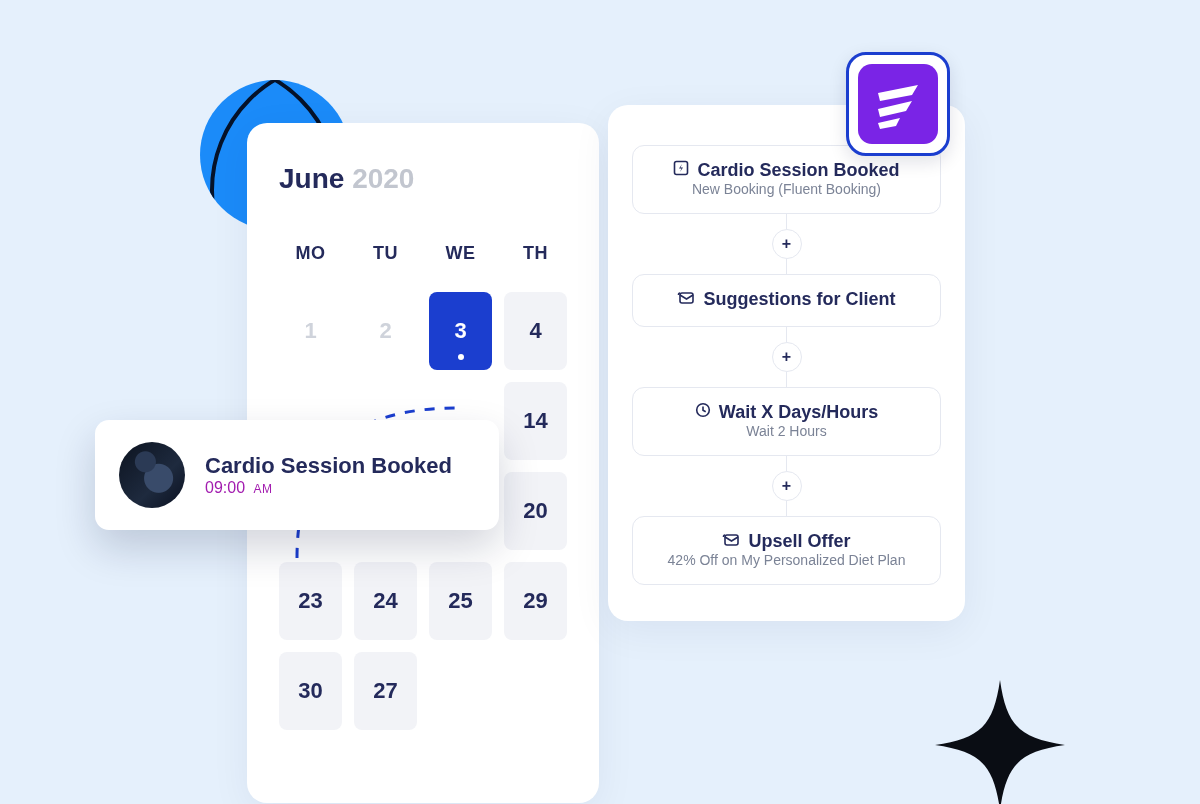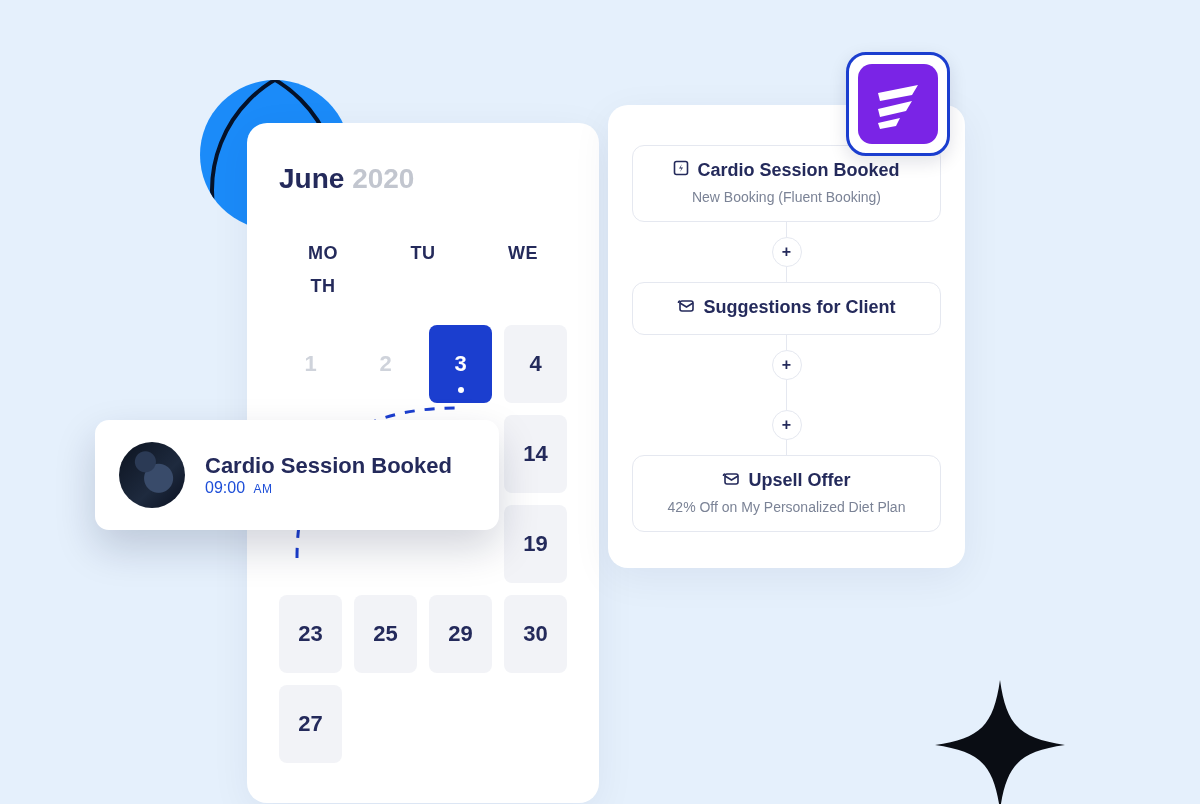--- a/index.html
+++ b/index.html
@@ -39,21 +39,21 @@
       box-shadow: 0 10px 40px rgba(10, 20, 60, 0.06);
       padding: 40px 32px;
       z-index: 3;
     }
     .cal-title { font-size: 28px; font-weight: 700; }
     .cal-title .month { color: #242a5b; }
     .cal-title .year  { color: #c2c6cf; font-weight: 600; }
 
     .cal-head {
       margin-top: 48px;
-      display: grid; grid-template-columns: repeat(3, 1fr); gap: 12px;
+      display: grid; grid-template-columns: repeat(4, 1fr); gap: 12px;
       text-align: center; color: #242a5b; font-weight: 700; font-size: 18px; letter-spacing: .5px;
     }
     .cal-grid {
       margin-top: 28px;
       display: grid; grid-template-columns: repeat(4, 1fr); grid-template-rows: repeat(5, 78px); gap: 12px;
     }
     .cell {
       display: flex; align-items: center; justify-content: center;
       font-size: 22px; font-weight: 600; color: #242a5b;
       background: #f2f3f7; border-radius: 8px;
@@ -82,40 +82,40 @@
       z-index: 6;
     }
     .avatar {
       width: 66px; height: 66px; border-radius: 50%; flex: 0 0 auto;
       background:
         radial-gradient(circle at 40% 30%, #2b3a55 0 10px, transparent 11px),
         radial-gradient(circle at 60% 55%, #394b6a 0 14px, transparent 15px),
         linear-gradient(135deg, #0c1320, #1e2a3e 60%, #0a1020);
     }
     .popup .ptitle { color: #242a5b; font-size: 22px; font-weight: 700; }
-    .popup .ptime  { color: #1d4ed8; font-size: 16px; margin-top: 0; }
+    .popup .ptime  { color: #a21caf; font-size: 16px; margin-top: 0; }
     .popup .ptime .ampm { font-size: 12px; padding-left: 4px; letter-spacing: .5px; }
 
     
     .automation {
       position: absolute;
       left: 608px; top: 105px;
       width: 357px;
       background: #fff;
       border-radius: 20px;
       box-shadow: 0 10px 40px rgba(10, 20, 60, 0.06);
       padding: 40px 24px 36px;
       z-index: 5;
     }
     .step {
       border: 1px solid #e5e8f0; border-radius: 12px;
       padding: 14px 18px 16px; text-align: center;
     }
     .step .stitle { color: #242a5b; font-size: 18px; font-weight: 700; display: inline-flex; align-items: center; gap: 8px; }
-    .step .ssub   { color: #7b8396; font-size: 14px; margin-top: 8px; }
+    .step .ssub   { color: #7b8396; font-size: 14px; }
     .step .sicon  { display: inline-flex; }
     .connector {
       display: flex; flex-direction: column; align-items: center;
       height: 60px; justify-content: center; position: relative;
     }
     .connector::before, .connector::after {
       content: ""; width: 1px; background: #e5e8f0; flex: 1;
     }
     .plusbtn {
       width: 30px; height: 30px; border-radius: 50%;
@@ -174,22 +174,23 @@
       <div class="cell dim">2</div>
       <div class="cell sel">3</div>
       <div class="cell ">4</div>
       <div style="visibility: hidden;"></div>
       <div style="visibility: hidden;"></div>
       <div style="visibility: hidden;"></div>
       <div class="cell ">14</div>
       <div style="visibility: hidden;"></div>
       <div style="visibility: hidden;"></div>
       <div style="visibility: hidden;"></div>
-      <div class="cell ">19</div>
+      <div class="cell ">20</div>
       <div class="cell ">23</div>
+      <div class="cell ">24</div>
       <div class="cell ">25</div>
       <div class="cell ">29</div>
       <div class="cell ">30</div>
       <div class="cell ">27</div>
       <div style="visibility: hidden;"></div>
     </div>
 
   <svg class="dashpath" viewBox="0 0 280 180">
     <path d="M10 160 C 10 60, 60 10, 170 10"></path>
   </svg>
@@ -221,20 +222,27 @@
         <span><svg class="sicon" width="18" height="16" viewBox="0 0 18 16">
             <rect x="3" y="4" width="13" height="10" rx="2" class="ico"></rect>
             <path d="M3 6 L9.5 10 L16 6" class="ico"></path>
             <path d="M3 4 C2 4 1.5 5 1.5 6" class="ico"></path>
           </svg></span>
         <span>Suggestions for Client</span>
       </div></div>
     <div class="connector">
       <div class="plusbtn">+</div>
     </div>
+    <div class="step"><div class="stitle">
+        <span><svg class="sicon" width="16" height="16" viewBox="0 0 16 16">
+            <circle cx="8" cy="8" r="6.3" class="ico"></circle>
+            <path d="M8 4.5 V8.2 L10.7 9.8" class="ico"></path>
+          </svg></span>
+        <span>Wait X Days/Hours</span>
+      </div><div class="ssub">Wait 2 Hours</div></div>
     <div class="connector">
       <div class="plusbtn">+</div>
     </div>
     <div class="step"><div class="stitle">
         <span><svg class="sicon" width="18" height="16" viewBox="0 0 18 16">
             <rect x="3" y="4" width="13" height="10" rx="2" class="ico"></rect>
             <path d="M3 6 L9.5 10 L16 6" class="ico"></path>
             <path d="M3 4 C2 4 1.5 5 1.5 6" class="ico"></path>
           </svg></span>
         <span>Upsell Offer</span>

